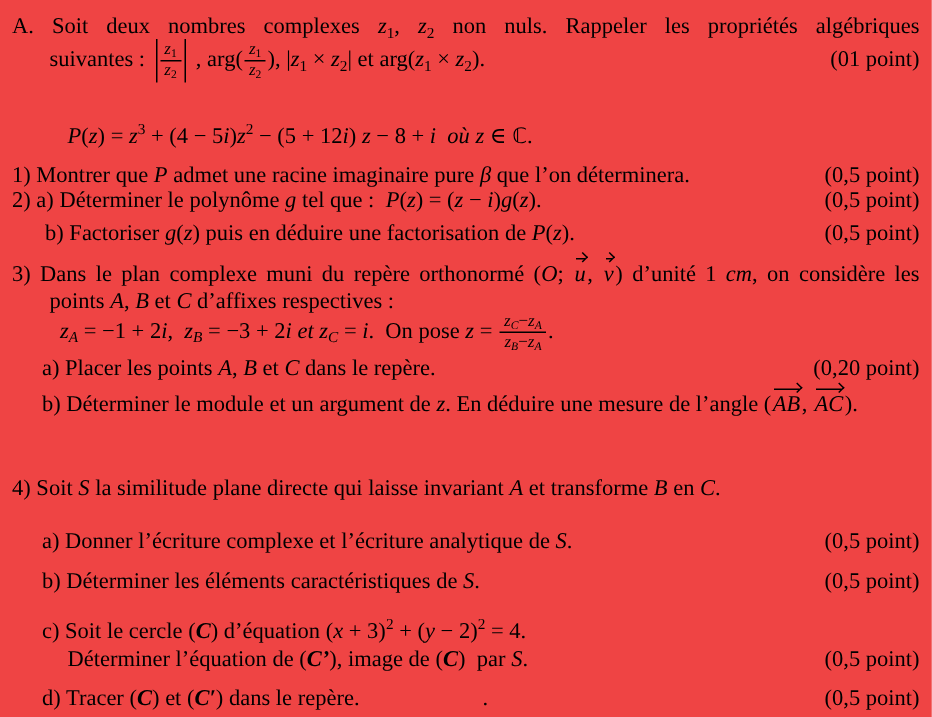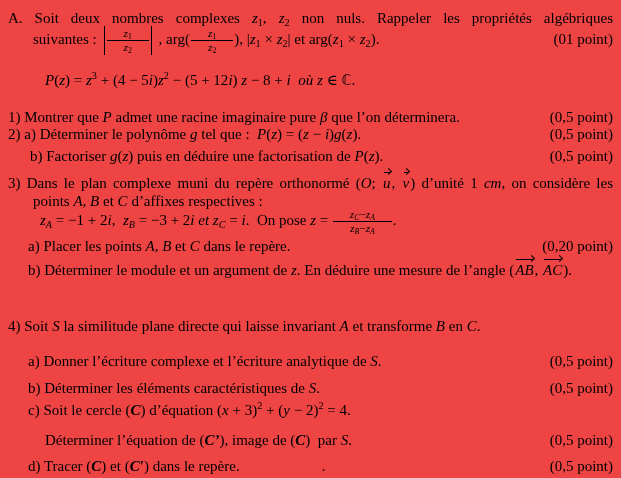--- a/index.html
+++ b/index.html
@@ -16,32 +16,32 @@
   .nowrap .content{white-space:nowrap;}
   .it{font-style:italic;}
   .scr{font-weight:700;font-style:italic;}
   .bb{font-family:"DejaVu Sans","Liberation Sans",sans-serif;font-size:0.95em;}
   sub,sup{font-size:68%;line-height:0;}
   sub{vertical-align:-0.3em;}
   sup{vertical-align:0.55em;}
   .frac{display:inline-flex;flex-direction:column;align-items:center;vertical-align:middle;
         font-size:0.76em;line-height:1.15;text-align:center;margin:0 1px;}
   .frac .fn{padding:0 3px;}
-  .frac .fd{border-top:1px solid #000;padding:0 17px;}
+  .frac .fd{border-top:1px solid #000;padding:0 3px;}
   .frac.abs{border-left:1px solid #000;border-right:1px solid #000;padding:1px 2px;margin:0 3px;}
   .vec{display:inline-block;text-align:center;line-height:1;margin:0 1px;vertical-align:baseline;}
   .vec .varr{display:block;height:6px;position:relative;margin-bottom:1px;}
   .vec .varr::before{content:"";position:absolute;left:1px;right:1px;bottom:2px;border-top:1px solid #000;}
   .vec .varr::after{content:"";position:absolute;right:0;bottom:1px;width:4px;height:4px;
         border-top:1px solid #000;border-right:1px solid #000;transform:rotate(45deg);}
   .vec .vtxt{display:block;font-style:italic;line-height:1.05;}
   
-  .r1{top:8px}.r2{top:26px}.r3{top:60px}.r4{top:70px}.r5{top:107px}.r6{top:124px}
+  .r1{top:8px}.r2{top:26px}.r3{top:60px}.r4{top:81px}.r5{top:107px}.r6{top:124px}
   .r7{top:146px}.r8{top:169px}.r9{top:191px}.r10{top:208px}.r11{top:236px}.r12{top:256px}
-  .r13{top:293px}.r14{top:316px}.r15{top:351px}.r16{top:378px}.r17{top:400px}.r18{top:430px}.r19{top:456px}
+  .r13{top:293px}.r14{top:316px}.r15{top:351px}.r16{top:378px}.r17{top:411px}.r18{top:430px}.r19{top:456px}
   
   .p20{padding-left:20px}.p22{padding-left:22px}.p25{padding-left:25px}.p32{padding-left:32px}.p37{padding-left:37px}
 </style>
 </head>
 <body>
 
 <div class="page">
 
   <div class="row r1 just">
     <span class="content">A. Soit deux nombres complexes <span class="it">z</span><sub>1</sub>, <span class="it">z</span><sub>2</sub> non nuls. Rappeler les propriétés algébriques</span>

